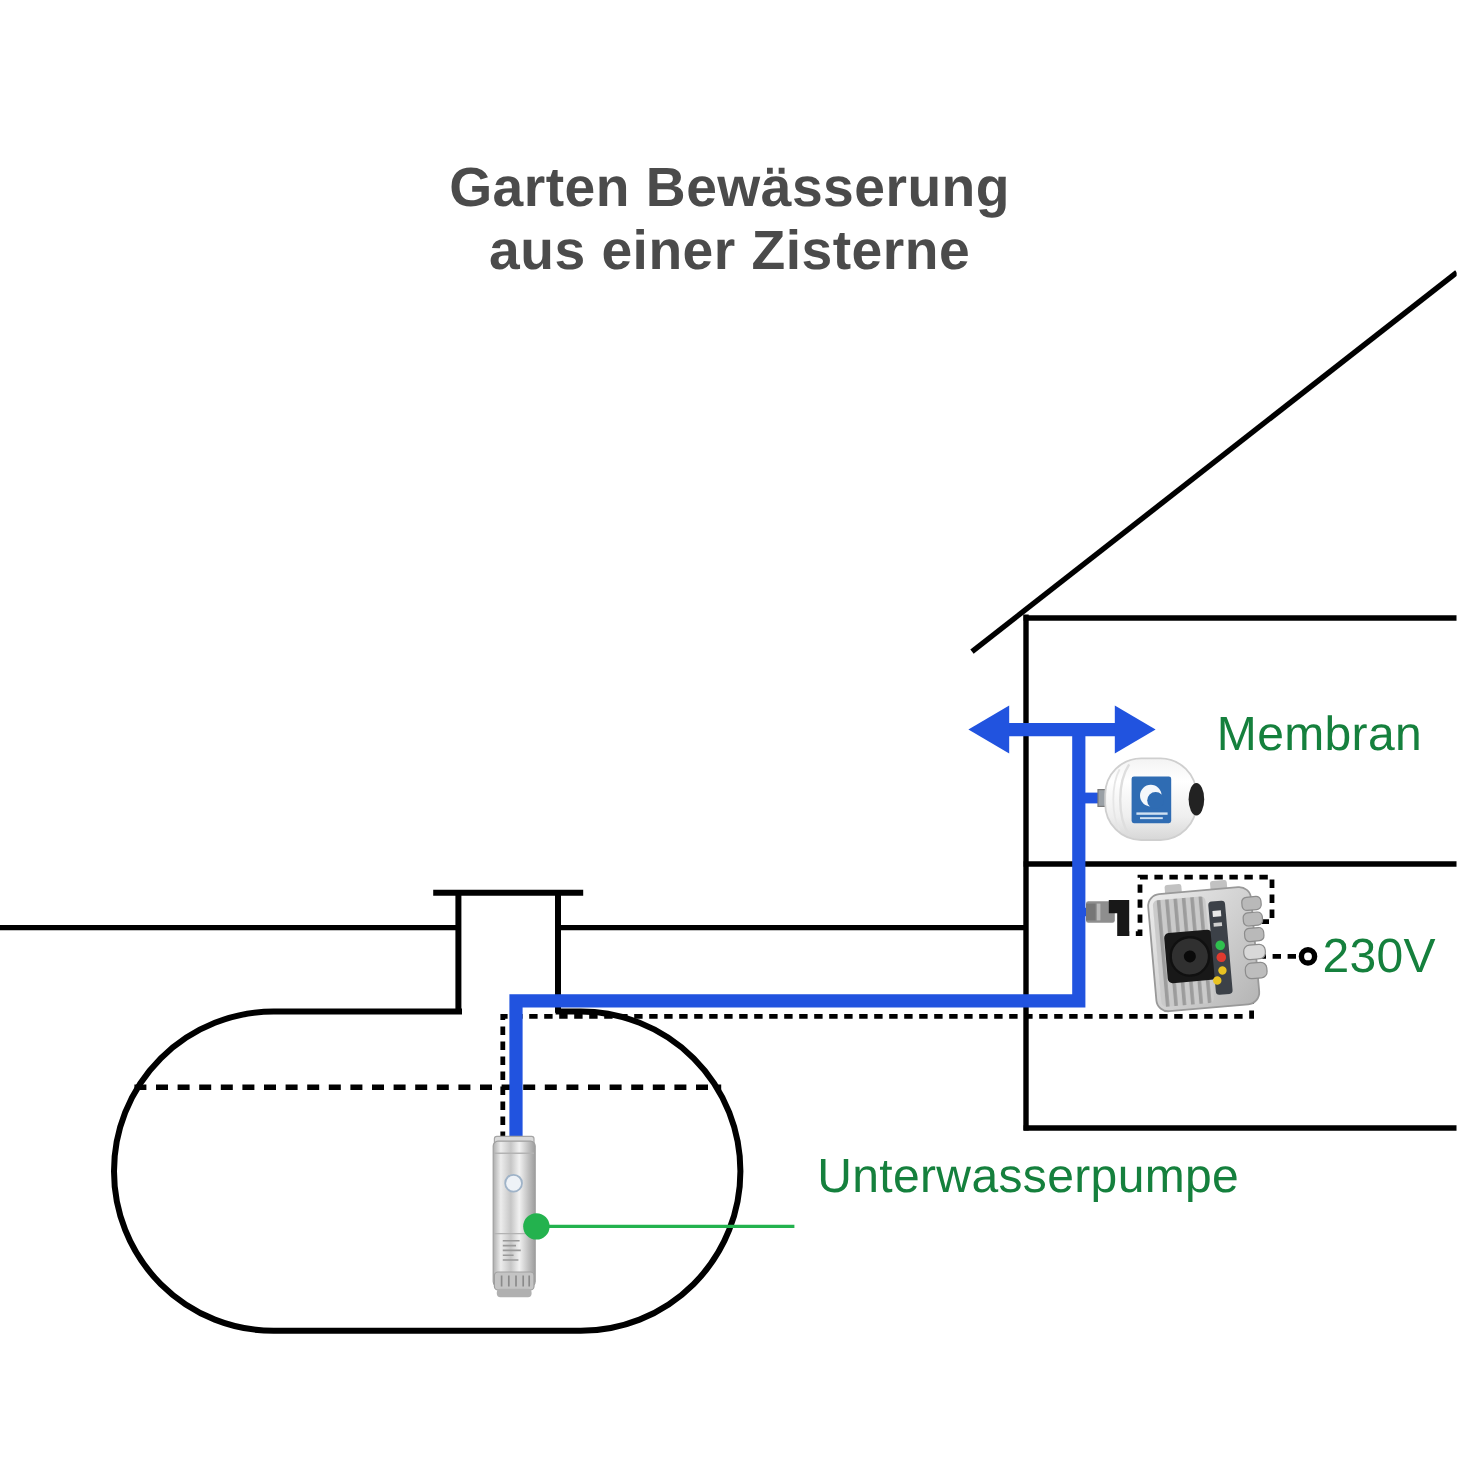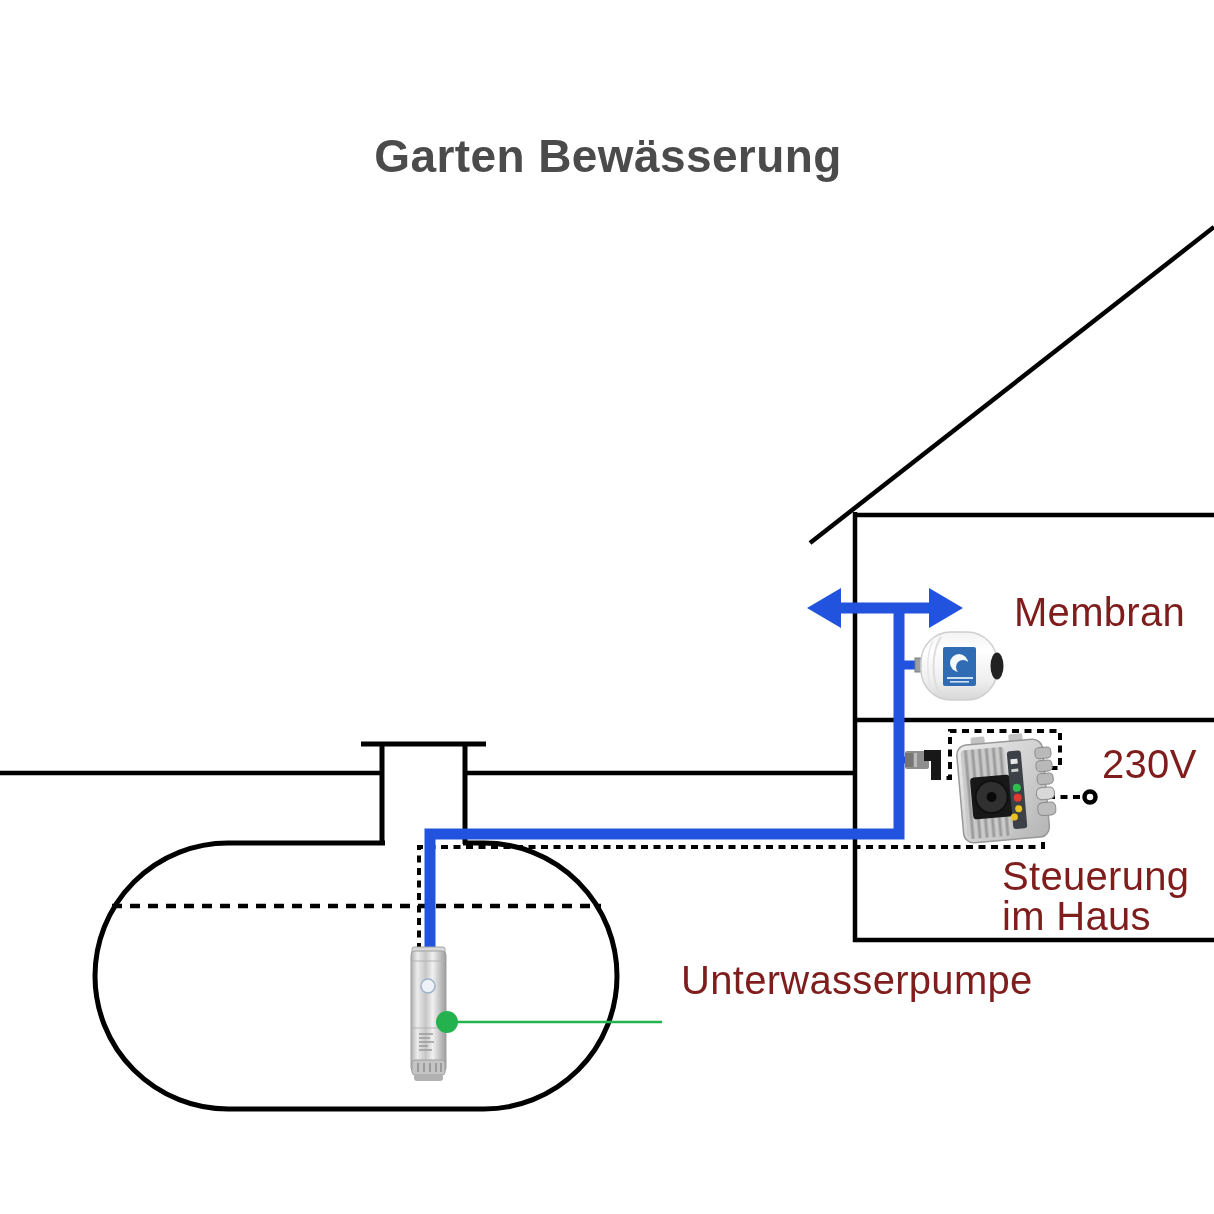--- a/index.html
+++ b/index.html
@@ -17,27 +17,27 @@
     text-align:center;
     font-size:46px;line-height:52px;
     font-weight:800;
     letter-spacing:0.4px;
     color:#4b4b4b;
   }
   .lbl{
     position:absolute;
     font-size:40px;
     font-weight:300;
-    color:#7f1d1d;
+    color:#15803d;
     letter-spacing:0.3px;
     line-height:40px;
     white-space:nowrap;
   }
   .lbl-membrane{left:1014px;top:592px;}
-  .lbl-voltage{left:1102px;top:744px;text-align:right;}
+  .lbl-voltage{left:1102px;top:777px;text-align:right;}
   .lbl-controller{left:1002px;top:856px;}
   .lbl-pump{left:681px;top:960px;}
 </style>
 </head>
 <body>
 
 <div class="canvas">
 
   <svg width="1214" height="1214" viewBox="0 0 1214 1214">
     <defs>
@@ -149,28 +149,25 @@
       <path d="M418,1063 v9 M424,1063 v9 M430,1063 v9 M436,1063 v9 M441,1063 v9" stroke="#8a8a8a" stroke-width="1.4" fill="none"></path>
       <rect x="414" y="1074" width="29" height="7" rx="3" fill="#b0b0b0"></rect>
     </g>
 
     <path d="M447,1022 L662,1022" stroke="#23b24e" stroke-width="2.6" fill="none"></path>
     <circle cx="447" cy="1022" r="11" fill="#23b24e"></circle>
   </svg>
 
   <div class="title">
     <div>Garten Bewässerung</div>
+    <div>aus einer Zisterne</div>
   </div>
 
   <div class="lbl lbl-membrane">
     <div>Membran</div>
   </div>
 
   <div class="lbl lbl-voltage">230V</div>
 
-  <div class="lbl lbl-controller">
-    <div>Steuerung</div>
-    <div>im Haus</div>
-  </div>
 
   <div class="lbl lbl-pump">Unterwasserpumpe</div>
 
 </div>
 
 </body></html>

